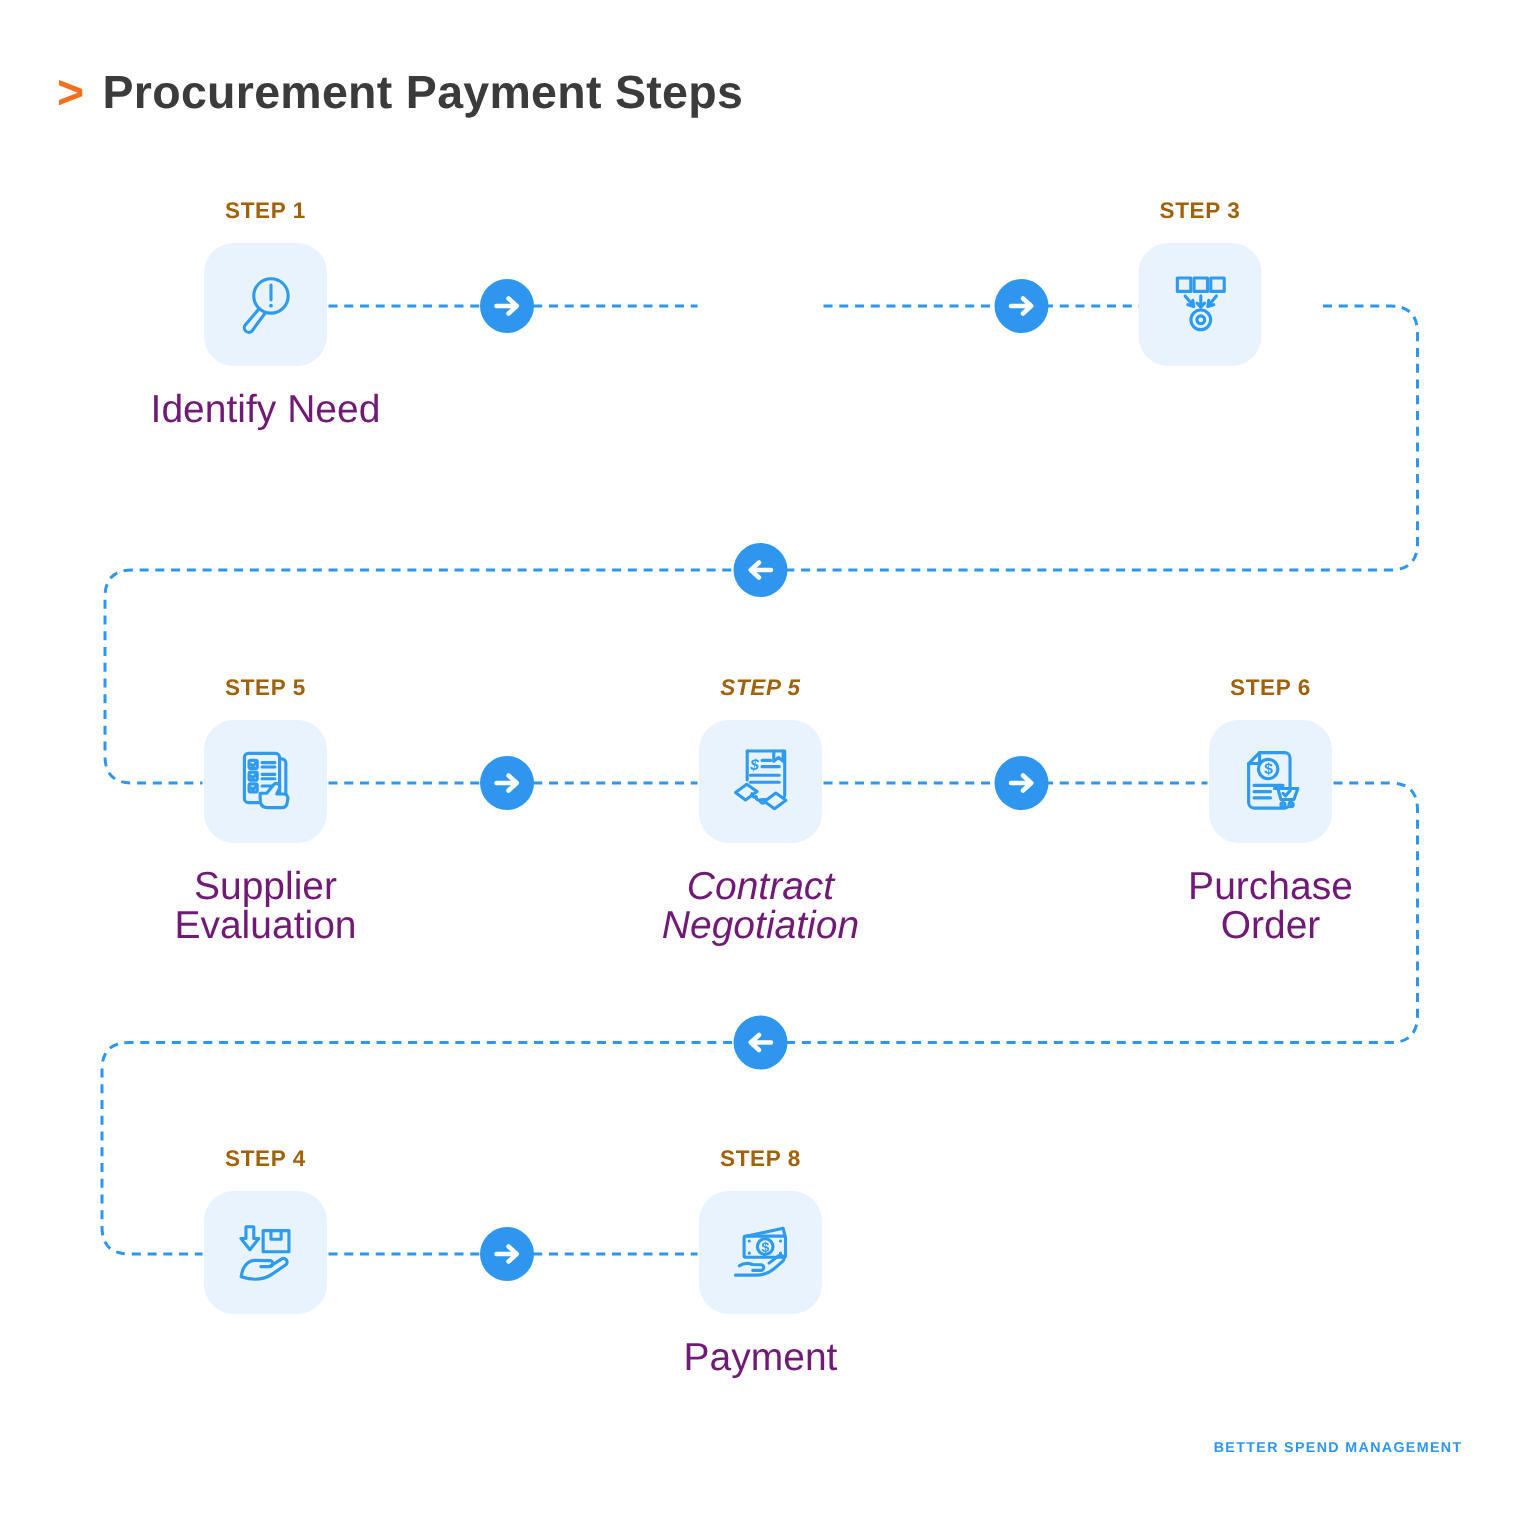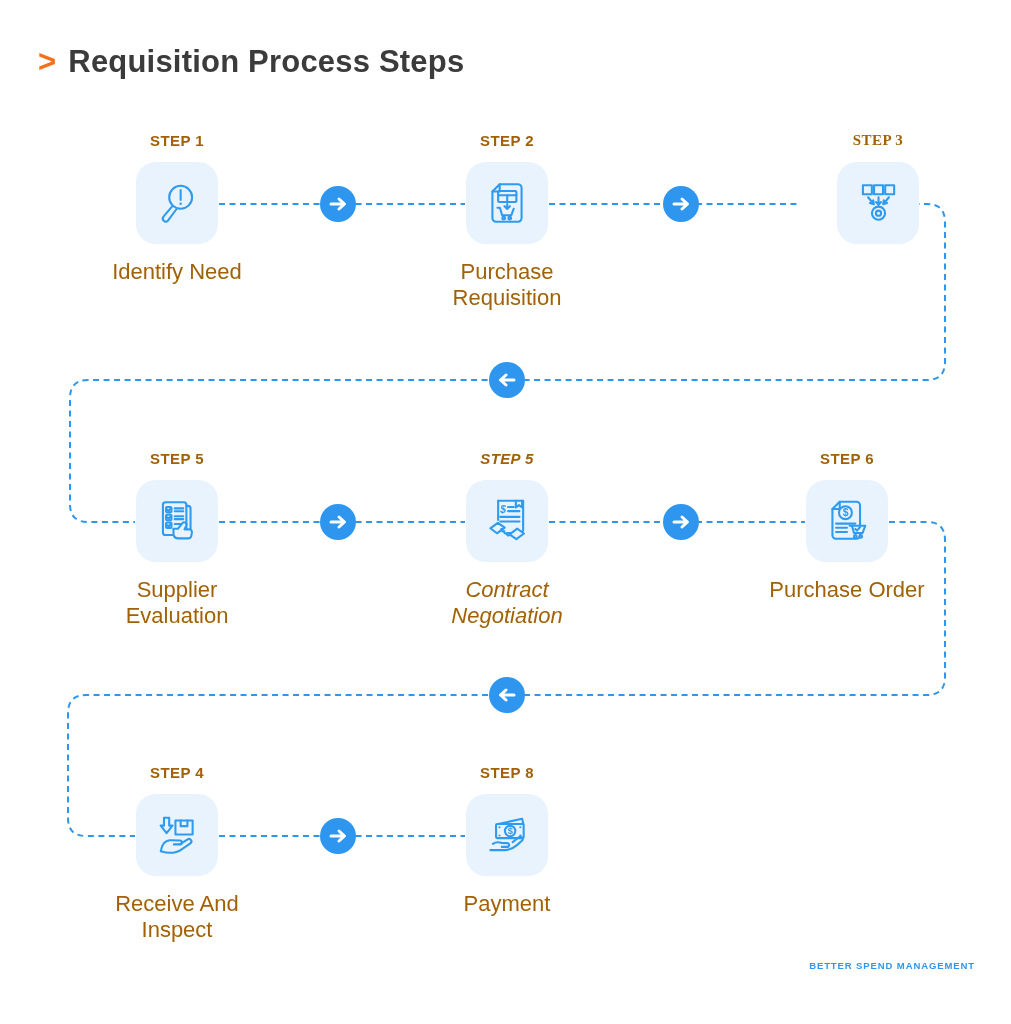--- a/index.html
+++ b/index.html
@@ -10,21 +10,21 @@
          color:#3B3B3B;letter-spacing:.2px;display:flex;gap:12px;align-items:baseline;}
   .title .chev{color:#F4701D;font-weight:800;}
   
   .connectors{position:absolute;left:0;top:0;width:1011px;height:1024px;pointer-events:none;}
   .connectors path{stroke:#2E96EE;stroke-width:2;fill:none;stroke-dasharray:6 4.5;}
   
   .step{position:absolute;width:220px;text-align:center;}
   .step-label{font-size:15px;font-weight:800;color:#a16207;letter-spacing:.4px;margin-bottom:13px;}
   .card{width:82px;height:82px;margin:0 auto;background:#E8F3FD;border-radius:20px;
         display:flex;align-items:center;justify-content:center;}
-  .step-name{margin:15px auto 0;max-width:162px;font-size:22px;line-height:26px;color:#a16207;
+  .step-name{margin:15px auto 0;max-width:162px;font-size:26px;line-height:26px;color:#701a75;
              font-weight:400;text-align:center;}
   
   svg.ic{width:50px;height:50px;}
   svg.ic .s{stroke:#2E9BF0;stroke-width:2;fill:none;stroke-linecap:round;stroke-linejoin:round;}
   svg.ic .f{fill:#2E9BF0;stroke:none;}
   svg.ic .w{fill:#E8F3FD;}
   svg.ic text{font-family:"Liberation Sans",sans-serif;font-weight:bold;fill:#2E9BF0;stroke:none;}
   
   .arrow{position:absolute;width:36px;height:36px;border-radius:50%;background:#2E96EE;
          display:flex;align-items:center;justify-content:center;}
@@ -50,55 +50,38 @@
     <path d="M549 204 H798"></path>
     <path d="M882 204 H927 Q945 204 945 222 V362 Q945 380 927 380 H88 Q70 380 70 398 V504 Q70 522 88 522 H135"></path>
     <path d="M219 522 H465"></path>
     <path d="M549 522 H805"></path>
     <path d="M889 522 H927 Q945 522 945 540 V677 Q945 695 927 695 H86 Q68 695 68 713 V818 Q68 836 86 836 H135"></path>
     <path d="M219 836 H465"></path>
   </svg>
 
   <h1 class="title">
     <span class="chev">&gt;</span>
-    <span>Requisition Process Steps</span>
+    <span>Procurement Payment Steps</span>
   </h1>
 
   <div class="step" style="left:67px;top:132px;">
     <div class="step-label">STEP 1</div>
     <div class="card">
       <svg class="ic" viewBox="0 0 48 48">
         <circle class="s" cx="27.5" cy="18.5" r="11"></circle>
         <path class="s" d="M19.8 26.8 L11.2 36.9 a2.9 2.9 0 0 0 4.1 4.1 L23.4 30"></path>
         <path class="s" d="M27.5 11.5 v9.5"></path>
         <circle class="f" cx="27.5" cy="24.8" r="1.2"></circle>
       </svg>
     </div>
     <div class="step-name">Identify Need</div>
   </div>
 
-  <div class="step" style="left:397px;top:132px;">
-    <div class="step-label">STEP 2</div>
-    <div class="card">
-      <svg class="ic" viewBox="0 0 48 48">
-        <path class="s" d="M17 6 H34.5 A3.5 3.5 0 0 1 38 9.5 V38.5 A3.5 3.5 0 0 1 34.5 42 H13.5 A3.5 3.5 0 0 1 10 38.5 V13 Z"></path>
-        <path class="s" d="M17 6 V13 H10"></path>
-        <rect class="s" x="15.5" y="12.5" width="17.5" height="10.5" rx="1"></rect>
-        <path class="s" d="M15.5 16.5 H33"></path>
-        <path class="s" d="M24.2 16.5 V23"></path>
-        <path class="s" d="M24.2 25 v4.7 m-2.6 -2.6 l2.6 2.6 l2.6 -2.6"></path>
-        <path class="s" d="M14.8 28.5 h2.4 l2.1 7.3 h8.8 l2.3 -6.2"></path>
-        <circle class="s" cx="20.8" cy="38.6" r="1.3"></circle>
-        <circle class="s" cx="26.6" cy="38.6" r="1.3"></circle>
-      </svg>
-    </div>
-    <div class="step-name">Purchase Requisition</div>
-  </div>
-
-  <div class="step" style="left:768px;top:132px;font-family:Liberation Serif, serif;">
+
+  <div class="step" style="left:690px;top:132px;">
     <div class="step-label">STEP 3</div>
     <div class="card">
       <svg class="ic" viewBox="0 0 48 48">
         <rect class="s" x="9.5" y="7" width="8.6" height="8.6"></rect>
         <rect class="s" x="20.2" y="7" width="8.6" height="8.6"></rect>
         <rect class="s" x="30.9" y="7" width="8.6" height="8.6"></rect>
         <path class="s" d="M14.5 18.5 L20 25.2 M20 25.2 l-3.8 -1.1 M20 25.2 l-0.6 -3.9"></path>
         <path class="s" d="M24.5 18.5 V25.8 M24.5 25.8 l-2.4 -2.7 M24.5 25.8 l2.4 -2.7"></path>
         <path class="s" d="M34.5 18.5 L29 25.2 M29 25.2 l3.8 -1.1 M29 25.2 l0.6 -3.9"></path>
         <circle class="s" cx="24.5" cy="33.8" r="6.3"></circle>
@@ -167,21 +150,20 @@
     <div class="step-label">STEP 4</div>
     <div class="card">
       <svg class="ic" viewBox="0 0 48 48">
         <path class="s" d="M11.5 7.5 h5 v7.5 h3.2 l-5.7 7.2 -5.7 -7.2 h3.2 z"></path>
         <rect class="s" x="22.5" y="10" width="16.5" height="13.5"></rect>
         <path class="s" d="M27.5 10 V15.5 h6.5 V10"></path>
         <path class="s" d="M8.5 39.5 c0.5 -6 4 -10.5 9 -10.5 l9.3 0.2 a1.9 1.9 0 0 1 0 3.8 H21"></path>
         <path class="s" d="M8.5 39.5 c7.5 2.5 14.5 2 20 -1.8 l8.3 -5.7 a2.3 2.3 0 0 0 -2.6 -3.8 l-7.2 4.5"></path>
       </svg>
     </div>
-    <div class="step-name">Receive And Inspect</div>
   </div>
 
   <div class="step" style="left:397px;top:764px;">
     <div class="step-label">STEP 8</div>
     <div class="card">
       <svg class="ic" viewBox="0 0 48 48">
         <path class="s" d="M15.5 13.5 L38.5 8.5 l1.2 5"></path>
         <rect class="s" x="13.5" y="13.5" width="26.5" height="13.5" rx="1"></rect>
         <circle class="s" cx="27" cy="20.2" r="5"></circle>
         <text x="24.6" y="23.4" font-size="9">$</text>

